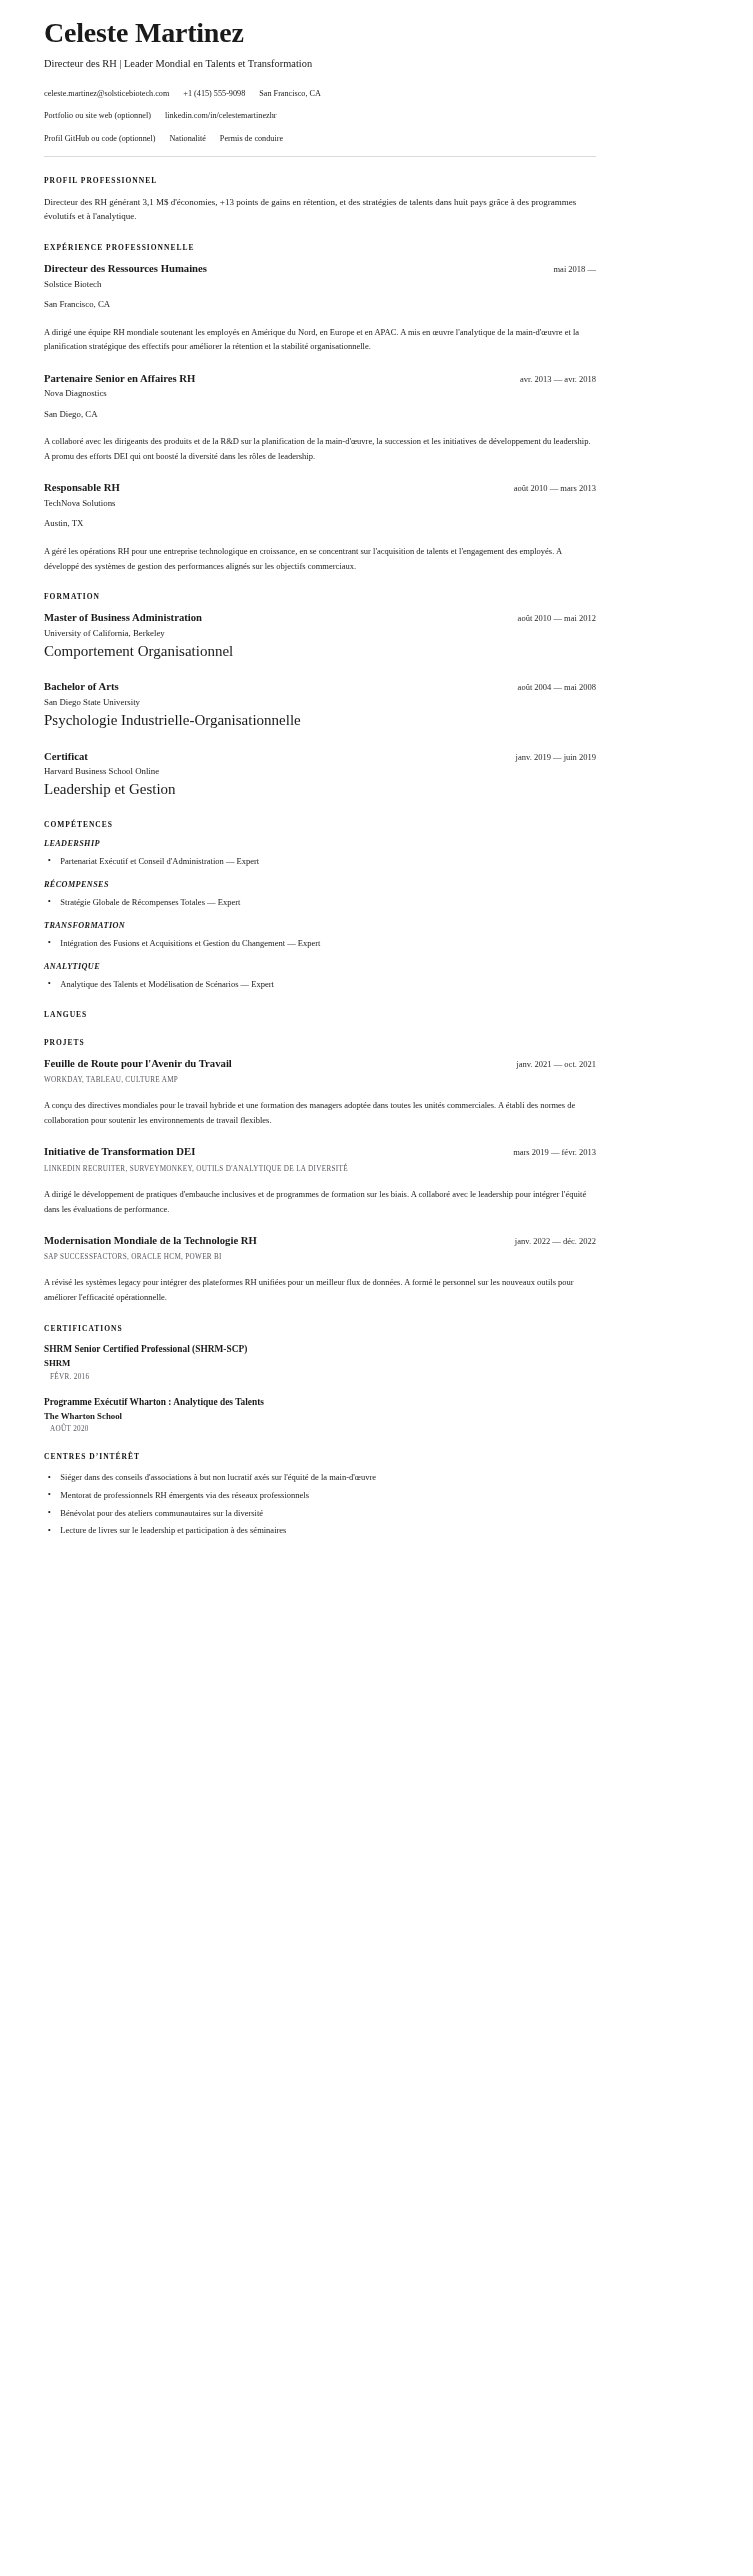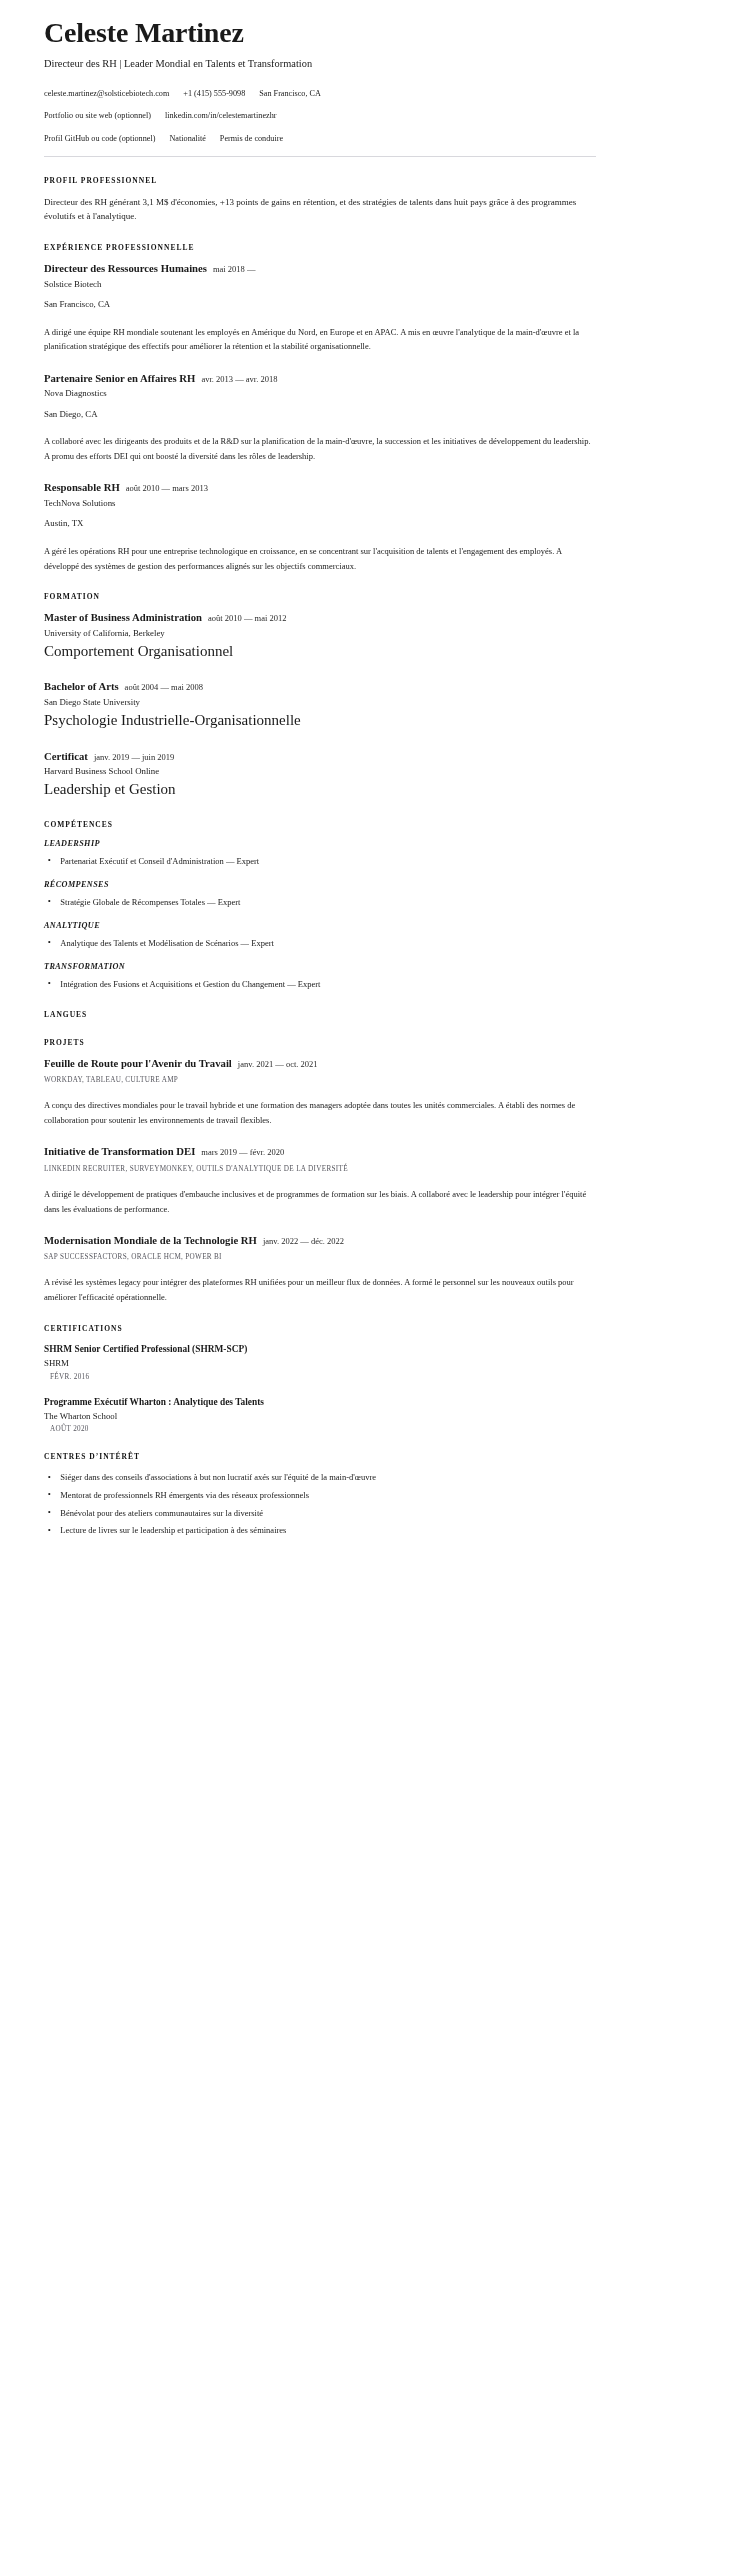--- a/index.html
+++ b/index.html
@@ -71,21 +71,21 @@
   }
 
   
   .entry {
     margin-bottom: 17.6px;
   }
   .entry:last-child { margin-bottom: 0; }
   .entry-head {
     display: flex;
     align-items: baseline;
-    justify-content: flex-start;
+    justify-content: space-between;
     gap: 6px;
   }
   .entry-title {
     font-size: 10.7px;
     font-weight: bold;
     line-height: 1.3;
     margin: 0;
   }
   .entry-dates {
     font-size: 8.5px;
@@ -162,20 +162,21 @@
   .cert-name {
     font-size: 9.4px;
     font-weight: bold;
     margin: 0;
     line-height: 1.35;
   }
   .cert-issuer {
     font-size: 8.8px;
     margin: 1.9px 0 0 0;
     line-height: 1.4;
+    font-weight: bold;
   }
   .cert-date {
     font-size: 7.2px;
     letter-spacing: 0.3px;
     text-transform: uppercase;
     color: #56565e;
     margin: 3.1px 0 0 0;
     padding-left: 6px;
   }
 </style>
@@ -284,32 +285,32 @@
     </div>
 
     <div class="skill-group">
       <h3 class="skill-group-title">RÉCOMPENSES</h3>
       <ul class="bullets">
         <li>Stratégie Globale de Récompenses Totales — Expert</li>
       </ul>
     </div>
 
     <div class="skill-group">
+      <h3 class="skill-group-title">TRANSFORMATION</h3>
+      <ul class="bullets">
+        <li>Intégration des Fusions et Acquisitions et Gestion du Changement — Expert</li>
+      </ul>
+    </div>
+
+    <div class="skill-group">
       <h3 class="skill-group-title">ANALYTIQUE</h3>
       <ul class="bullets">
         <li>Analytique des Talents et Modélisation de Scénarios — Expert</li>
       </ul>
     </div>
-
-    <div class="skill-group">
-      <h3 class="skill-group-title">TRANSFORMATION</h3>
-      <ul class="bullets">
-        <li>Intégration des Fusions et Acquisitions et Gestion du Changement — Expert</li>
-      </ul>
-    </div>
   </section>
 
   <section class="section">
     <h2 class="section-title">LANGUES</h2>
   </section>
 
   <section class="section">
     <h2 class="section-title">PROJETS</h2>
 
     <div class="entry">
@@ -317,21 +318,21 @@
         <h3 class="entry-title">Feuille de Route pour l'Avenir du Travail</h3>
         <span class="entry-dates">janv. 2021 — oct. 2021</span>
       </div>
       <p class="entry-stack">WORKDAY, TABLEAU, CULTURE AMP</p>
       <p class="entry-desc">A conçu des directives mondiales pour le travail hybride et une formation des managers adoptée dans toutes les unités commerciales. A établi des normes de collaboration pour soutenir les environnements de travail flexibles.</p>
     </div>
 
     <div class="entry">
       <div class="entry-head">
         <h3 class="entry-title">Initiative de Transformation DEI</h3>
-        <span class="entry-dates">mars 2019 — févr. 2020</span>
+        <span class="entry-dates">mars 2019 — févr. 2013</span>
       </div>
       <p class="entry-stack">LINKEDIN RECRUITER, SURVEYMONKEY, OUTILS D'ANALYTIQUE DE LA DIVERSITÉ</p>
       <p class="entry-desc">A dirigé le développement de pratiques d'embauche inclusives et de programmes de formation sur les biais. A collaboré avec le leadership pour intégrer l'équité dans les évaluations de performance.</p>
     </div>
 
     <div class="entry">
       <div class="entry-head">
         <h3 class="entry-title">Modernisation Mondiale de la Technologie RH</h3>
         <span class="entry-dates">janv. 2022 — déc. 2022</span>
       </div>

